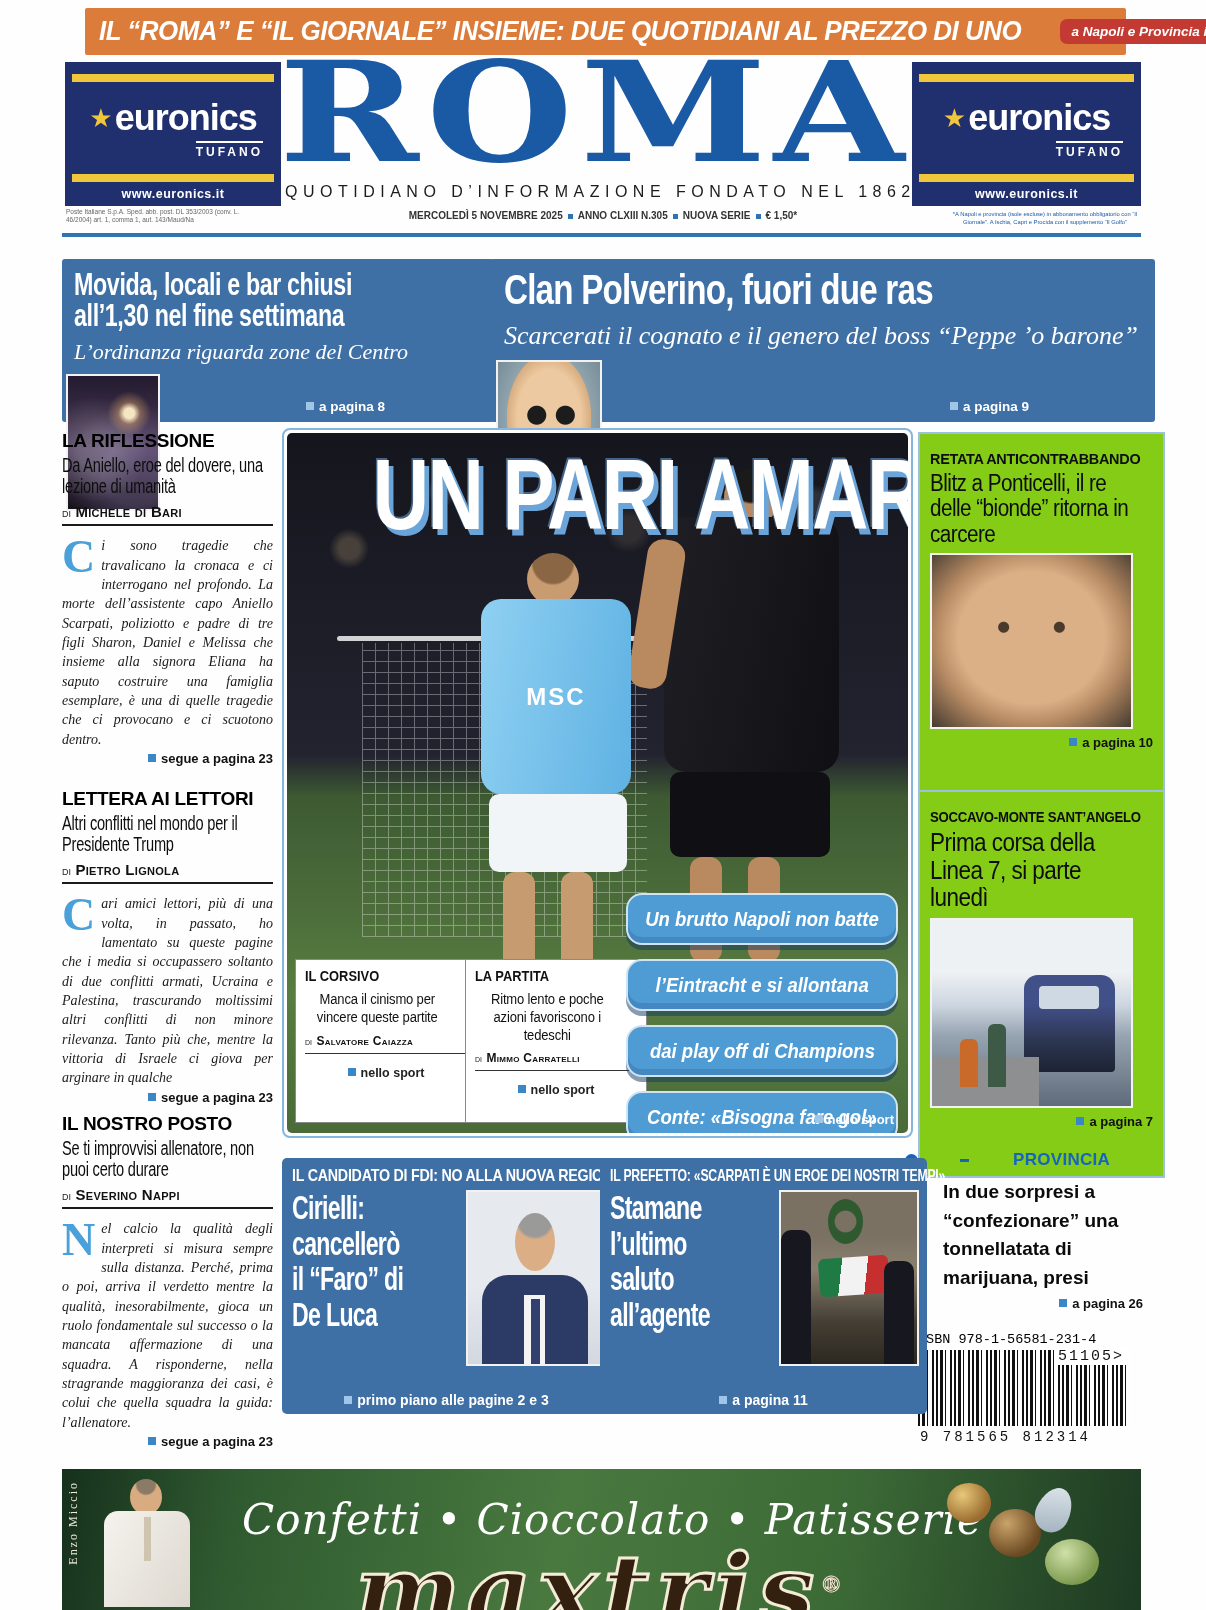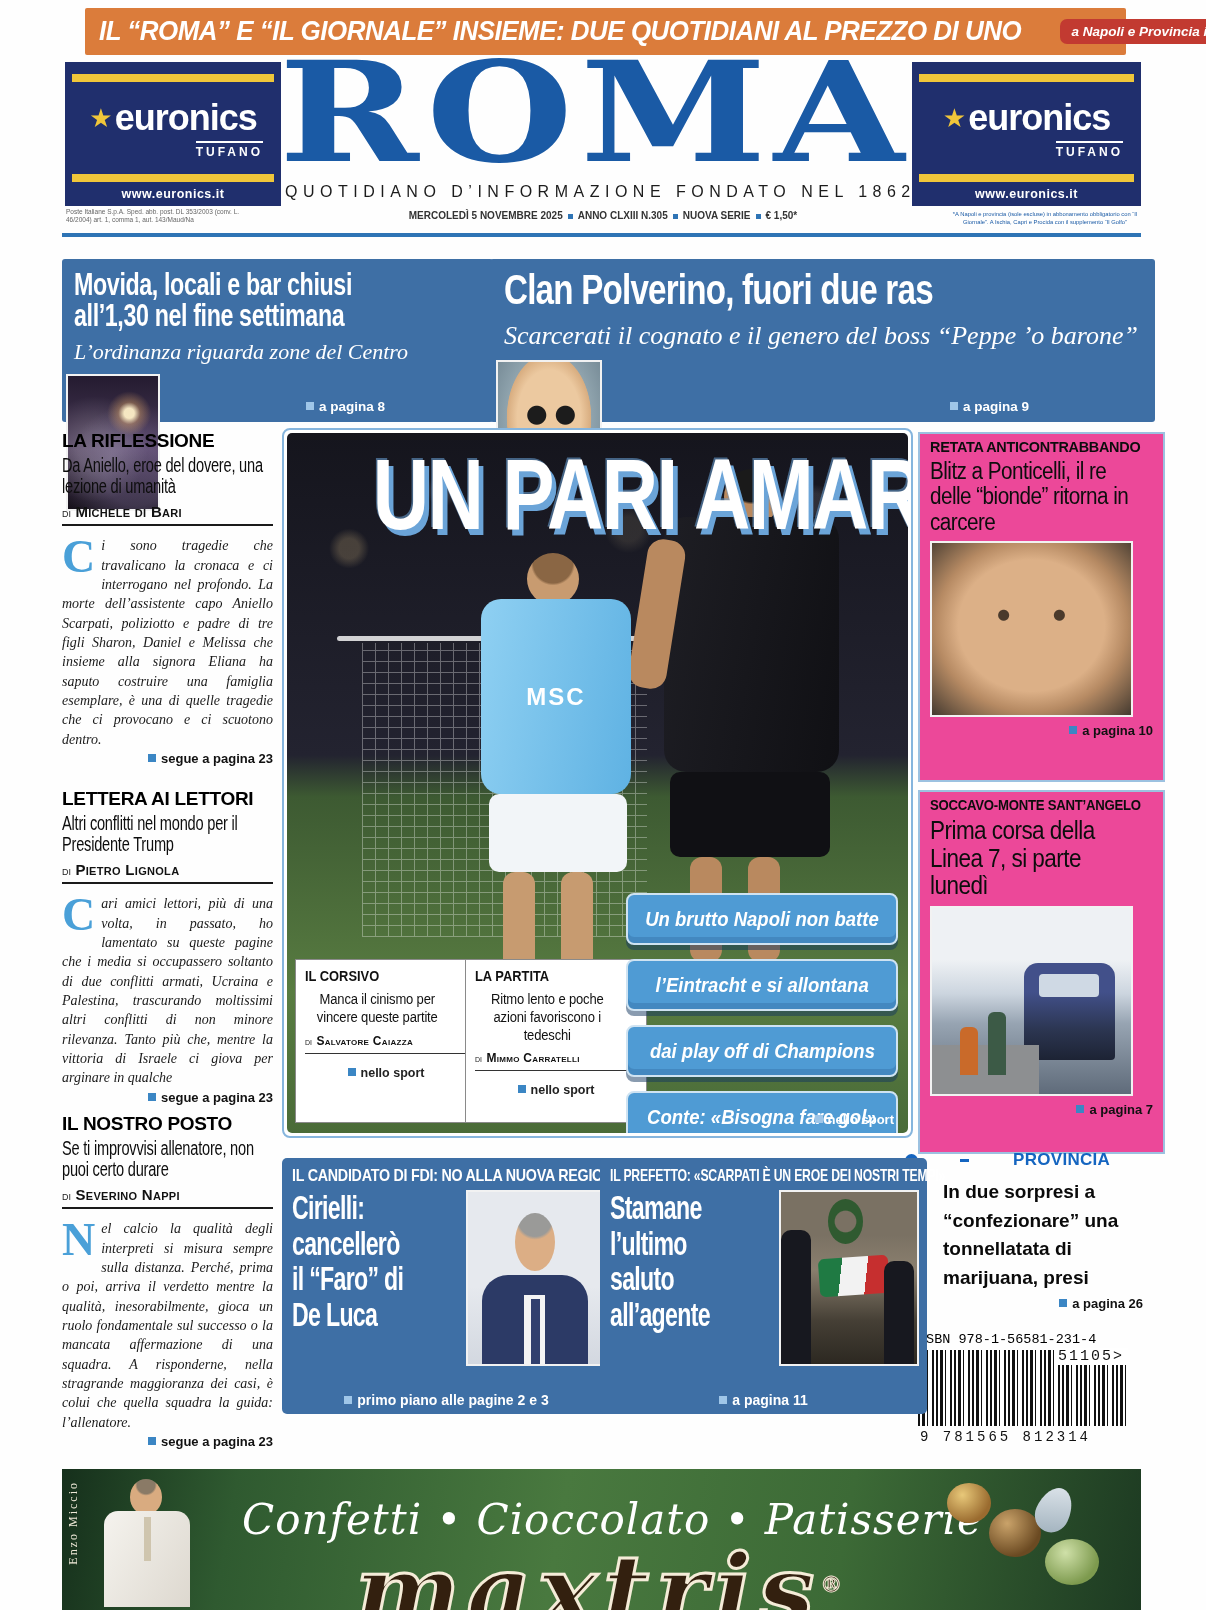--- a/index.html
+++ b/index.html
@@ -117,29 +117,29 @@
 
   .mini{position:absolute;bottom:10px;width:162px;height:148px;background:#fff;border:1px solid #8a8a8a;
         padding:7px 9px;color:#111;}
   .mini-label{font-weight:bold;font-size:14px;white-space:nowrap;display:inline-block;transform:scaleX(.92);transform-origin:left center;}
   .mini-h{font-size:15.5px;line-height:1.15;text-align:center;margin-top:5px;width:172px;transform:scaleX(.84);letter-spacing:-.2px;}
   .mini-by{margin-top:5px;border-bottom:1.5px solid #333;padding-bottom:4px;font-variant:small-caps;}
   .mini-by .by-prefix{font-size:10.5px;}
   .mini-by .by-name{font-size:12px;}
   .mini-ref{margin-top:12px;text-align:center;font-weight:bold;font-size:12.5px;color:#222;}
   .pills{position:absolute;right:10px;top:460px;width:272px;}
-  .pill{height:48px;margin-bottom:14px;background:#4f9bd4;border:2px solid #cfe3f2;border-radius:8px;
+  .pill{height:48px;margin-bottom:14px;background:#4f9bd4;border:2px solid #cfe3f2;border-radius:16px;
         box-shadow:0 5px 0 rgba(20,55,95,.5), inset 0 -6px 0 rgba(30,80,130,.25);
         display:flex;align-items:center;justify-content:center;}
   .pill span{display:inline-block;color:#fff;font-weight:bold;font-style:italic;font-size:19.5px;
         white-space:nowrap;transform:scaleX(.95);}
   .main-credit{position:absolute;right:14px;bottom:6px;color:#fff;font-weight:bold;font-size:13px;}
 
   
-  .rcbox{left:918px;width:223px;background:#ec4899;border:2px solid #9cc1e0;padding:4px 10px;color:#0d0d0d;}
+  .rcbox{left:918px;width:223px;background:#84cc16;border:2px solid #9cc1e0;padding:16px 10px;color:#0d0d0d;}
   .rc-kicker{font-weight:bold;font-size:15.5px;white-space:nowrap;display:inline-block;
         transform:scaleX(.93);transform-origin:left center;letter-spacing:-.3px;}
   .rc-h{line-height:1.1;letter-spacing:-.6px;margin-top:3px;transform-origin:0 0;}
   .rc1-h{font-size:23px;width:226px;transform:scaleX(.9);}
   .rc2-h{font-size:25px;width:226px;transform:scaleX(.9);}
   .rc-photo{margin-top:6px;width:199px;}
   .rc-page{margin-top:6px;text-align:right;font-weight:bold;font-size:13px;color:#111;}
 
   .prov{left:905px;top:1150px;width:245px;}
   .prov-head{display:flex;align-items:center;gap:40px;}

